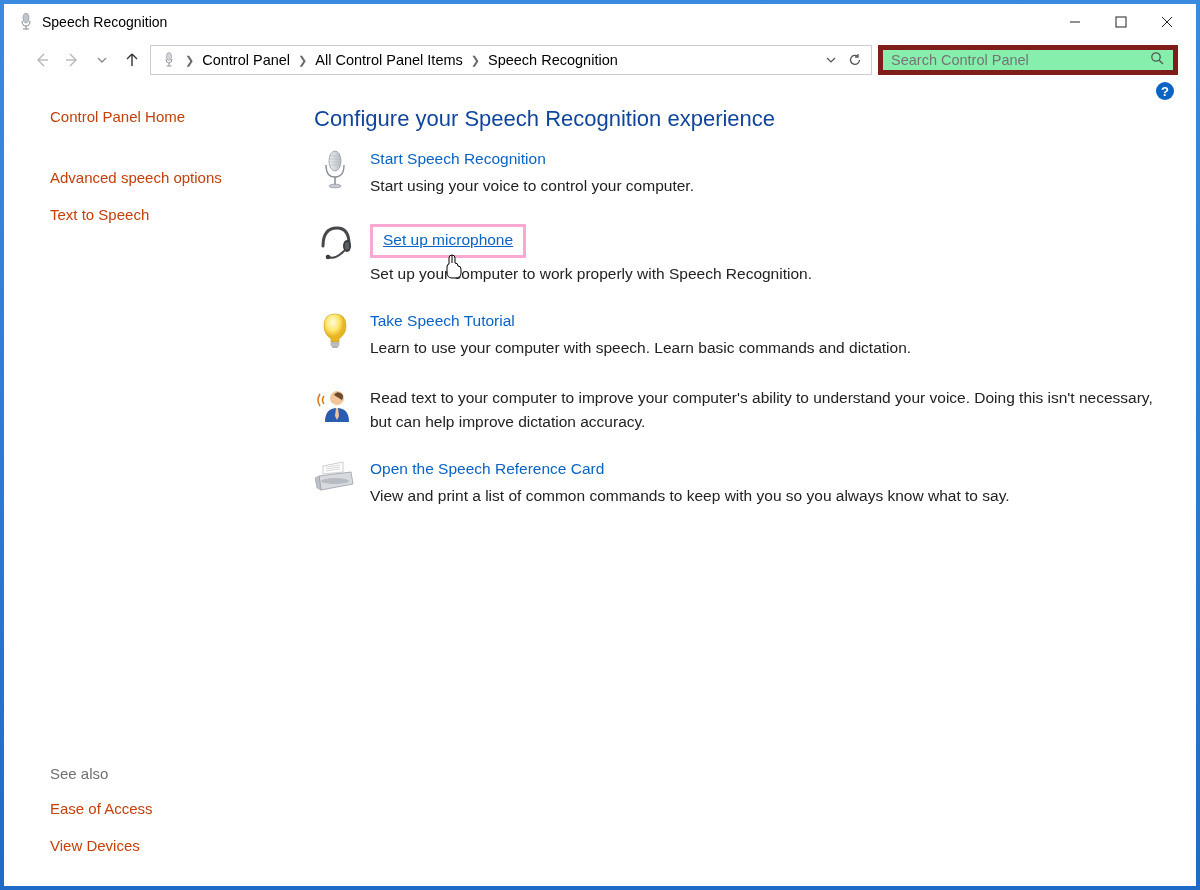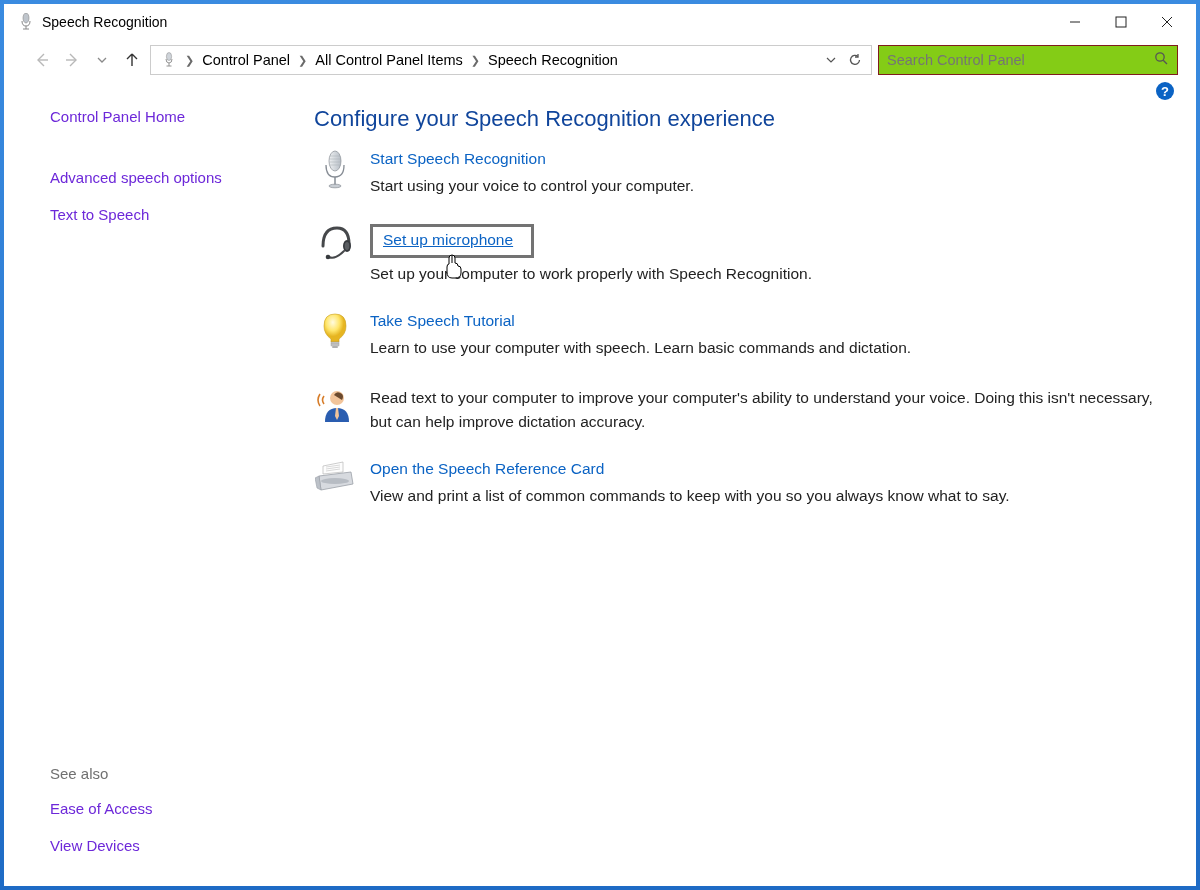--- a/index.html
+++ b/index.html
@@ -17,43 +17,43 @@
     
     .toolbar { display: flex; align-items: center; height: 40px; padding: 0 18px 0 26px; gap: 6px; }
     .nav-btn { width: 24px; height: 24px; display:flex; align-items:center; justify-content:center; cursor: pointer; color:#8a8a8a; }
     .nav-btn.disabled { color: #b8b8b8; }
     .addressbar { flex: 1; display:flex; align-items:center; border: 1px solid #ccc; height: 30px; padding: 0 4px; background:#fff; }
     .addr-icon { width: 20px; height:20px; margin: 0 4px; display:flex; align-items:center; justify-content:center; }
     .crumb { font-size: 14.5px; color:#000; padding: 0 6px; cursor:pointer; }
     .crumb-sep { color:#6a6a6a; font-size:11px; padding:0 2px; }
     .addr-spacer { flex:1; }
     .addr-btn { width: 24px; height:24px; display:flex; align-items:center; justify-content:center; cursor:pointer; color:#555; }
-    .searchbox { width: 300px; border:1px solid #7f1d1d; height:30px; display:flex; align-items:center; padding: 0 8px; background:#84cc16; }
+    .searchbox { width: 300px; border:5px solid #7f1d1d; height:30px; display:flex; align-items:center; padding: 0 8px; background:#86efac; }
     .searchbox input { flex:1; border:none; outline:none; font-size:14.5px; color:#555; background:transparent; }
     .searchbox .sicon { color:#555; cursor:pointer; }
 
     
     .help-row { position: relative; height: 22px; }
     .help-icon { position:absolute; right: 22px; top: 2px; width:18px; height:18px; border-radius:50%; background:#0b63c4; color:#fff; font-size:13px; font-weight:bold; display:flex; align-items:center; justify-content:center; cursor:pointer; }
 
     
     .body { flex:1; display:flex; padding: 0 0 0 0; overflow:hidden; }
     .sidebar { width: 300px; padding: 6px 0 0 46px; display:flex; flex-direction:column; }
-    .sidebar a { color:#6d28d9; text-decoration:none; font-size:15px; margin-bottom: 20px; cursor:pointer; display:block; }
+    .sidebar a { color:#c2410c; text-decoration:none; font-size:15px; margin-bottom: 20px; cursor:pointer; display:block; }
     .sidebar-bottom { margin-top:auto; padding-bottom: 12px; }
     .see-also { color:#707070; font-size:15px; margin-bottom:18px; }
 
     .main { flex:1; padding: 0 40px 0 10px; }
     .page-title { color:#10459b; font-size:22px; font-weight:400; margin: 4px 0 14px 0; }
     .task { display:flex; margin-bottom: 26px; margin-top: 18px; }
     .task-icon { width: 42px; height: 42px; margin-right: 14px; flex-shrink:0; display:flex; align-items:flex-start; justify-content:center; }
     .task-text { flex:1; }
     .task-link { color:#0b63c4; font-size:15.5px; text-decoration:none; cursor:pointer; display:inline-block; margin-bottom: 6px; }
     .task-desc { color:#222; font-size:15.5px; line-height:1.55; }
-    .highlight-box { border: 3px solid #737373; padding: 4px 18px 6px 10px; display:inline-block; margin-bottom:4px;text-decoration:underline; }
+    .highlight-box { border: 3px solid #f9a8d4; padding: 4px 10px 6px 10px; display:inline-block; margin-bottom:4px;text-decoration:underline; }
     .highlight-box .task-link { margin-bottom:0; text-decoration: underline; }
 
     
     .cursor { position:absolute; pointer-events:none; }
   </style>
 </head>
 <body>
 
 <div class="window">
 

